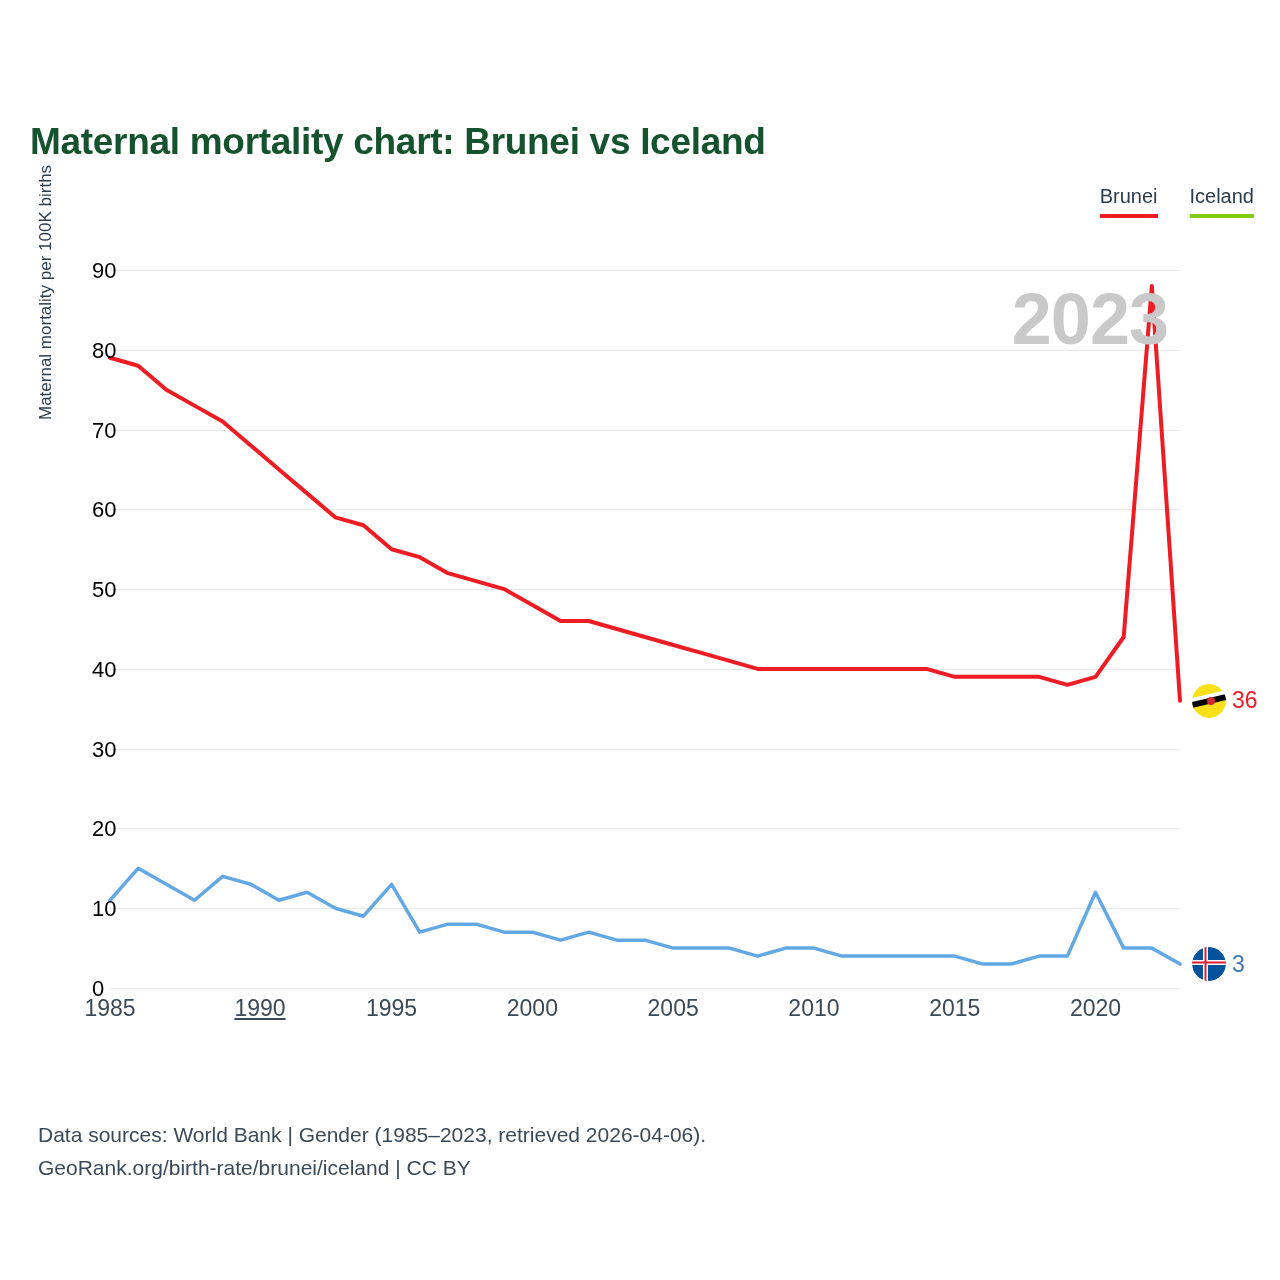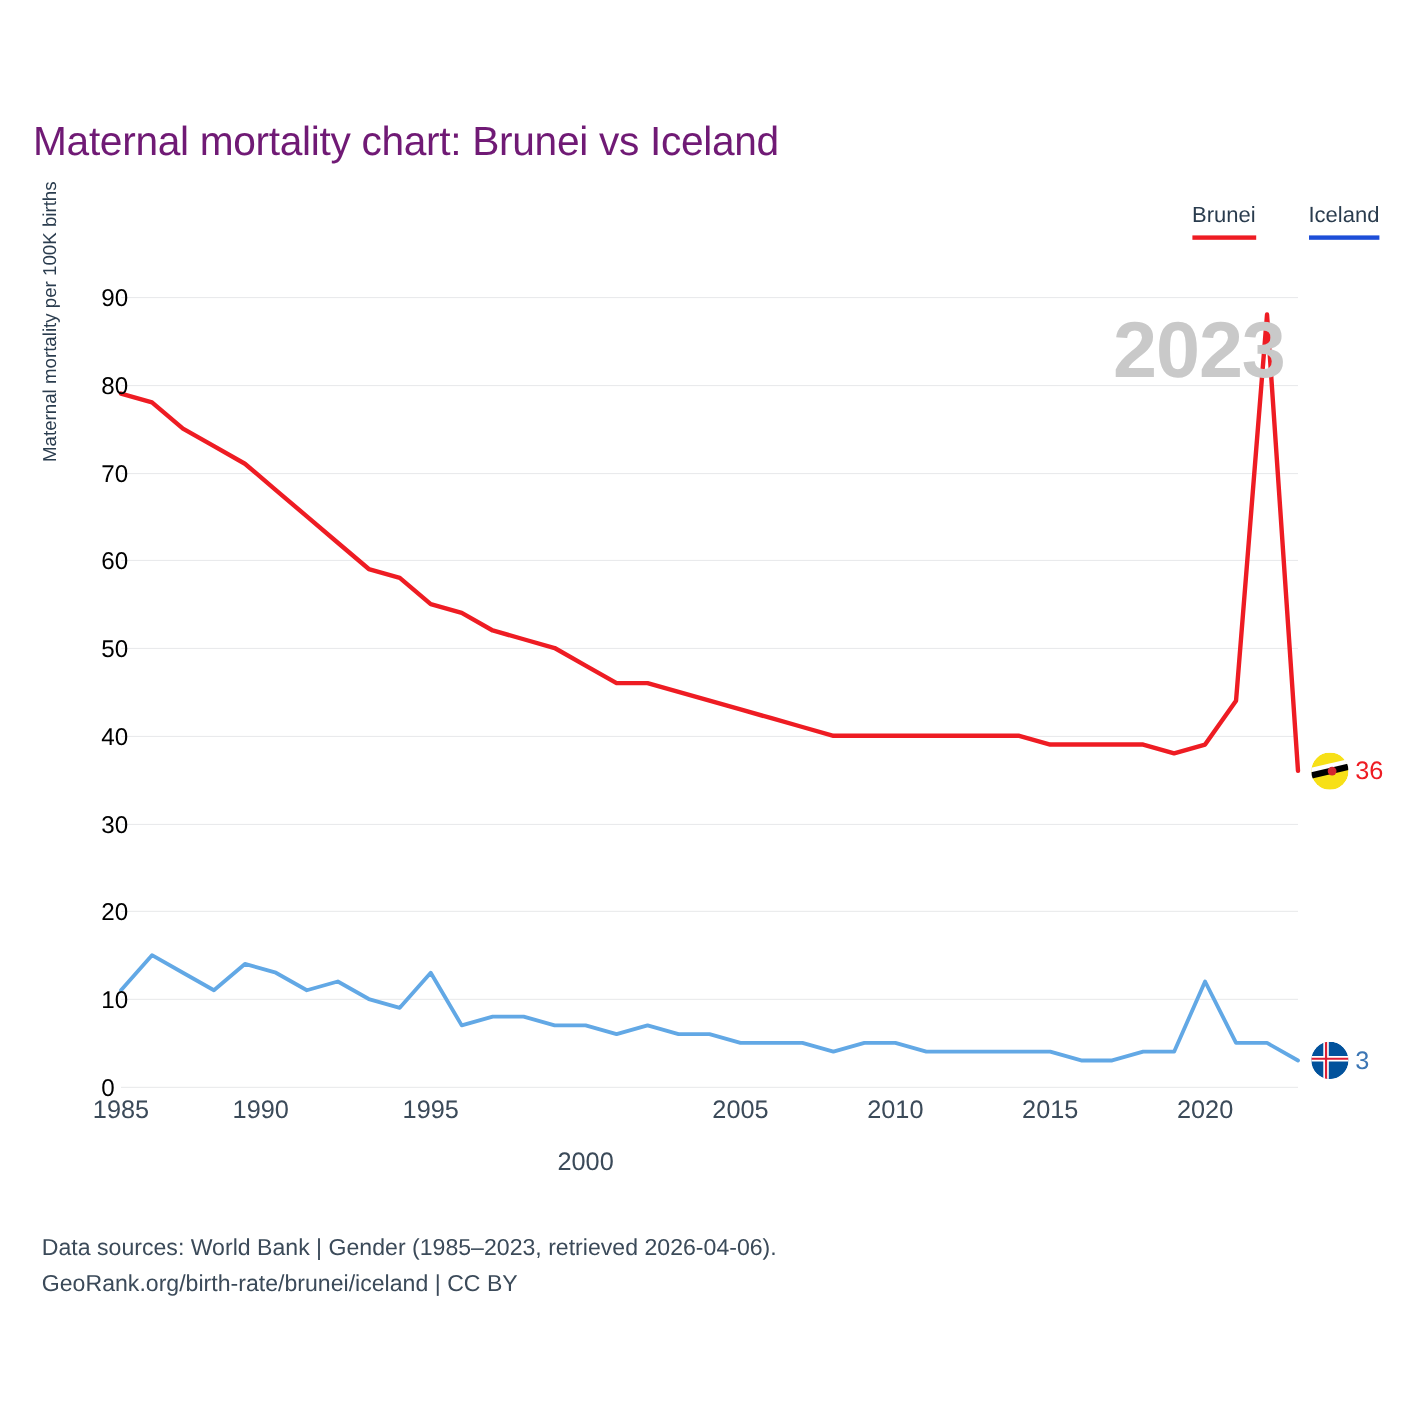--- a/index.html
+++ b/index.html
@@ -16,42 +16,42 @@
     position: relative;
   }
   .page {
     position: relative;
     width: 1280px;
     height: 1280px;
   }
   .title {
     position: absolute;
     left: 30px;
-    top: 108px;
+    top: 121px;
     font-size: 37px;
-    font-weight: normal;
-    color: #701a75;
+    font-weight: bold;
+    color: #14532d;
     letter-spacing: -0.3px;
   }
   .legend {
     position: absolute;
     right: 26px;
     top: 185px;
     display: flex;
     gap: 32px;
     align-items: flex-start;
   }
   .legend-item {
     font-size: 20px;
     color: #2a3c4e;
     padding-bottom: 6px;
     text-align: center;
   }
   .legend-item.brunei { border-bottom: 4px solid #ee1c23; }
-  .legend-item.iceland { border-bottom: 4px solid #1d4ed8; margin-left: 16px; }
+  .legend-item.iceland { border-bottom: 4px solid #84cc16; }
 
   .plot {
     position: absolute;
     left: 110px;
     top: 270px;
     width: 1070px;
     height: 718px;
   }
   .gridline {
     position: absolute;
@@ -178,23 +178,23 @@
       <div class="ytick" style="top: 748.667px;">30</div>
       <div class="ytick" style="top: 668.889px;">40</div>
       <div class="ytick" style="top: 589.111px;">50</div>
       <div class="ytick" style="top: 509.333px;">60</div>
       <div class="ytick" style="top: 429.556px;">70</div>
       <div class="ytick" style="top: 349.778px;">80</div>
       <div class="ytick" style="top: 270px;">90</div>
     </div>
   <div class="xaxis" id="xtick-layer">
       <div class="xtick" style="left: 0px;">1985</div>
-      <div class="xtick" style="left: 127px;">1990</div>
+      <div class="xtick" style="left: 150px; text-decoration: underline;">1990</div>
       <div class="xtick" style="left: 281.579px;">1995</div>
-      <div class="xtick" style="left: 422.368px; margin-top: 48px;">2000</div>
+      <div class="xtick" style="left: 422.368px;">2000</div>
       <div class="xtick" style="left: 563.158px;">2005</div>
       <div class="xtick" style="left: 703.947px;">2010</div>
       <div class="xtick" style="left: 844.737px;">2015</div>
       <div class="xtick" style="left: 985.526px;">2020</div>
     </div>
 
   <div class="year-watermark">2023</div>
 
   <div class="endpoint" id="endpoint-brunei" style="left: 1192px; top: 683.8px;">
     <span class="flag">

